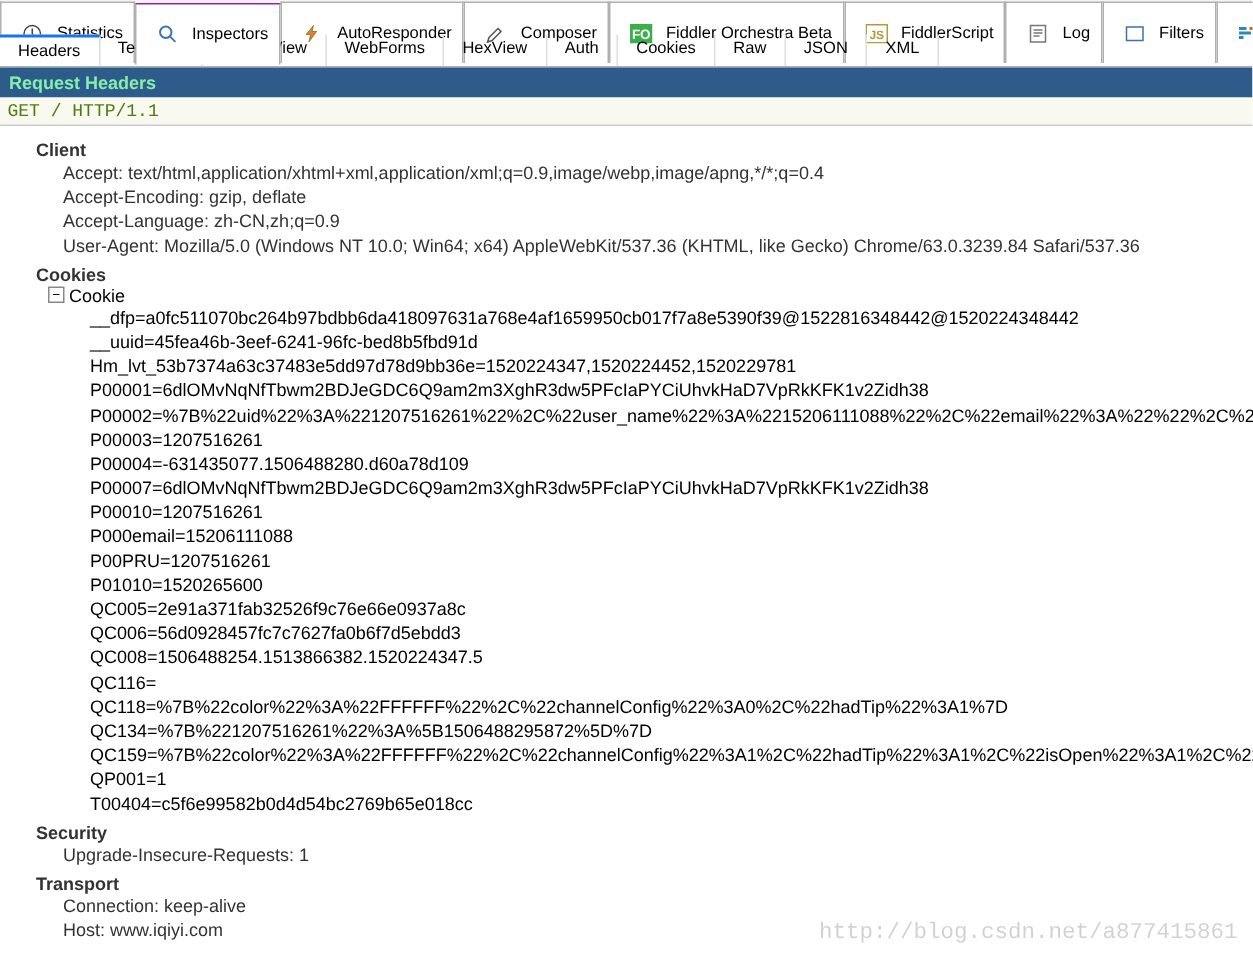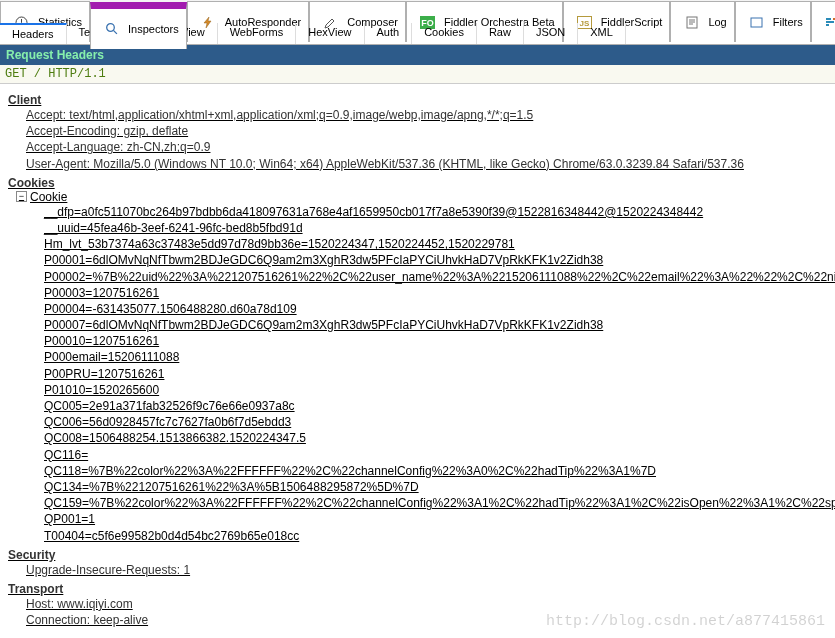--- a/index.html
+++ b/index.html
@@ -1,26 +1,26 @@
 <!DOCTYPE html>
 <html><head>
 <meta charset="utf-8">
 <style>
 * { margin: 0; padding: 0; box-sizing: border-box; }
 body { font-family: "Segoe UI", Tahoma, Arial, sans-serif; font-size: 11.5px; background: #fff; width: 835px; height: 638px; overflow: hidden; position: relative; }
 .top-tabs { display: flex; border-bottom: 1px solid #b0b0b0; background: #f4f4f4; height: 23px; }
 .top-tab { display: flex; align-items: center; gap: 3px; padding: 20px 7px; border: 1px solid #b0b0b0; border-bottom: none; background: #fff; cursor: pointer; white-space: nowrap; font-size: 11px; margin-top:1px; }
-.top-tab.active { background: #fff; border-top: 7px solid #a21caf; position:relative; top:1px; }
+.top-tab.active { background: #fff; border-top: 1px solid #a21caf; position:relative; top:1px; }
 .top-tab .icon { width: 27px; height: 14px; display: inline-flex; align-items: center; justify-content: center; }
 .sub-tabs { display: flex; border-bottom: 1px solid #b0b0b0; background: #fff; height: 22px; }
 .sub-tab { padding: 3px 12px; cursor: pointer; font-size: 11px; border-right: 1px solid #ddd; }
 .sub-tab.active { background: #fff; border-top: 2px solid #1a73e8; }
 .section-bar { background: #2d5b8a; color: #86efac; padding: 3px 6px; font-weight: bold; font-size: 12px; }
 .readonly-strip { background: #f9f9f0; border-bottom: 1px solid #ccc; padding: 2px 5px; font-family: "Courier New", monospace; font-size: 12px; color:#4d7c0f; }
-.panel { padding: 5px 8px; font-size: 12px; overflow: auto; text-decoration: underline; }
+.panel { padding: 5px 24px; font-size: 12px; overflow: auto; }
 .group-title { font-weight: bold; margin-top: 4px; color: #333; }
 .header-line { padding-left: 18px; color: #333; white-space: nowrap; line-height: 1.35; }
 .cookie-node { display: flex; align-items: center; gap: 3px; padding-left: 8px; }
 .cookie-items { padding-left: 36px; }
 .cookie-line { white-space: nowrap; line-height: 1.35; }
 .tree-toggle { width: 11px; height: 11px; border: 1px solid #888; display: inline-flex; align-items: center; justify-content: center; font-size: 9px; line-height: 1; cursor: pointer; background: #fff; }
 .watermark { position: absolute; bottom: 8px; right: 10px; color: rgba(0,0,0,0.18); font-family: "Courier New", monospace; font-size: 15px; pointer-events: none; }
 svg { display: block; }
 </style>
 </head>
@@ -119,21 +119,21 @@
   <div class="sub-tab">JSON</div>
   <div class="sub-tab">XML</div>
 </div>
 
 <div class="section-bar">Request Headers</div>
 <div class="readonly-strip">GET / HTTP/1.1</div>
 
 <div class="panel">
 
   <div class="group-title">Client</div>
-  <div class="header-line">Accept: text/html,application/xhtml+xml,application/xml;q=0.9,image/webp,image/apng,*/*;q=1.5</div>
+  <div class="header-line">Accept: text/html,application/xhtml+xml,application/xml;q=0.9,image/webp,image/apng,*/*;q=0.4</div>
   <div class="header-line">Accept-Encoding: gzip, deflate</div>
   <div class="header-line">Accept-Language: zh-CN,zh;q=0.9</div>
   <div class="header-line">User-Agent: Mozilla/5.0 (Windows NT 10.0; Win64; x64) AppleWebKit/537.36 (KHTML, like Gecko) Chrome/63.0.3239.84 Safari/537.36</div>
 
   <div class="group-title">Cookies</div>
   <div class="cookie-node">
     <span class="tree-toggle">−</span>
     <span>Cookie</span>
   </div>
   <div class="cookie-items">
@@ -157,18 +157,18 @@
     <div class="cookie-line">QC134=%7B%221207516261%22%3A%5B1506488295872%5D%7D</div>
     <div class="cookie-line">QC159=%7B%22color%22%3A%22FFFFFF%22%2C%22channelConfig%22%3A1%2C%22hadTip%22%3A1%2C%22isOpen%22%3A1%2C%22speed%22%3</div>
     <div class="cookie-line">QP001=1</div>
     <div class="cookie-line">T00404=c5f6e99582b0d4d54bc2769b65e018cc</div>
   </div>
 
   <div class="group-title">Security</div>
   <div class="header-line">Upgrade-Insecure-Requests: 1</div>
 
   <div class="group-title">Transport</div>
+  <div class="header-line">Connection: keep-alive</div>
   <div class="header-line">Host: www.iqiyi.com</div>
-  <div class="header-line">Connection: keep-alive</div>
 
 </div>
 
 <div class="watermark">http://blog.csdn.net/a877415861</div>
 
 </body></html>

